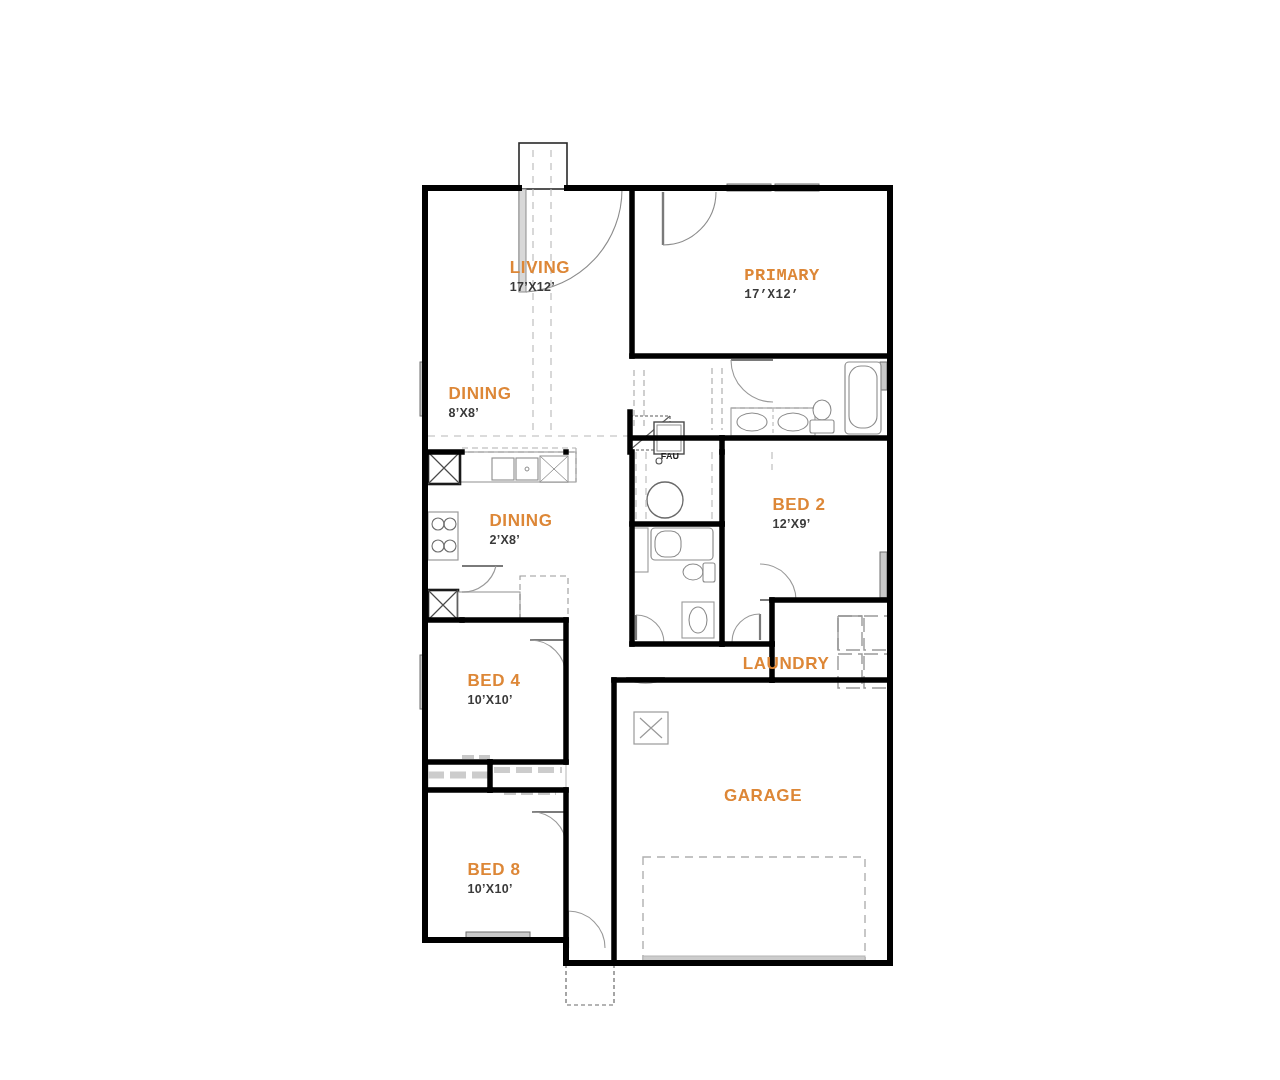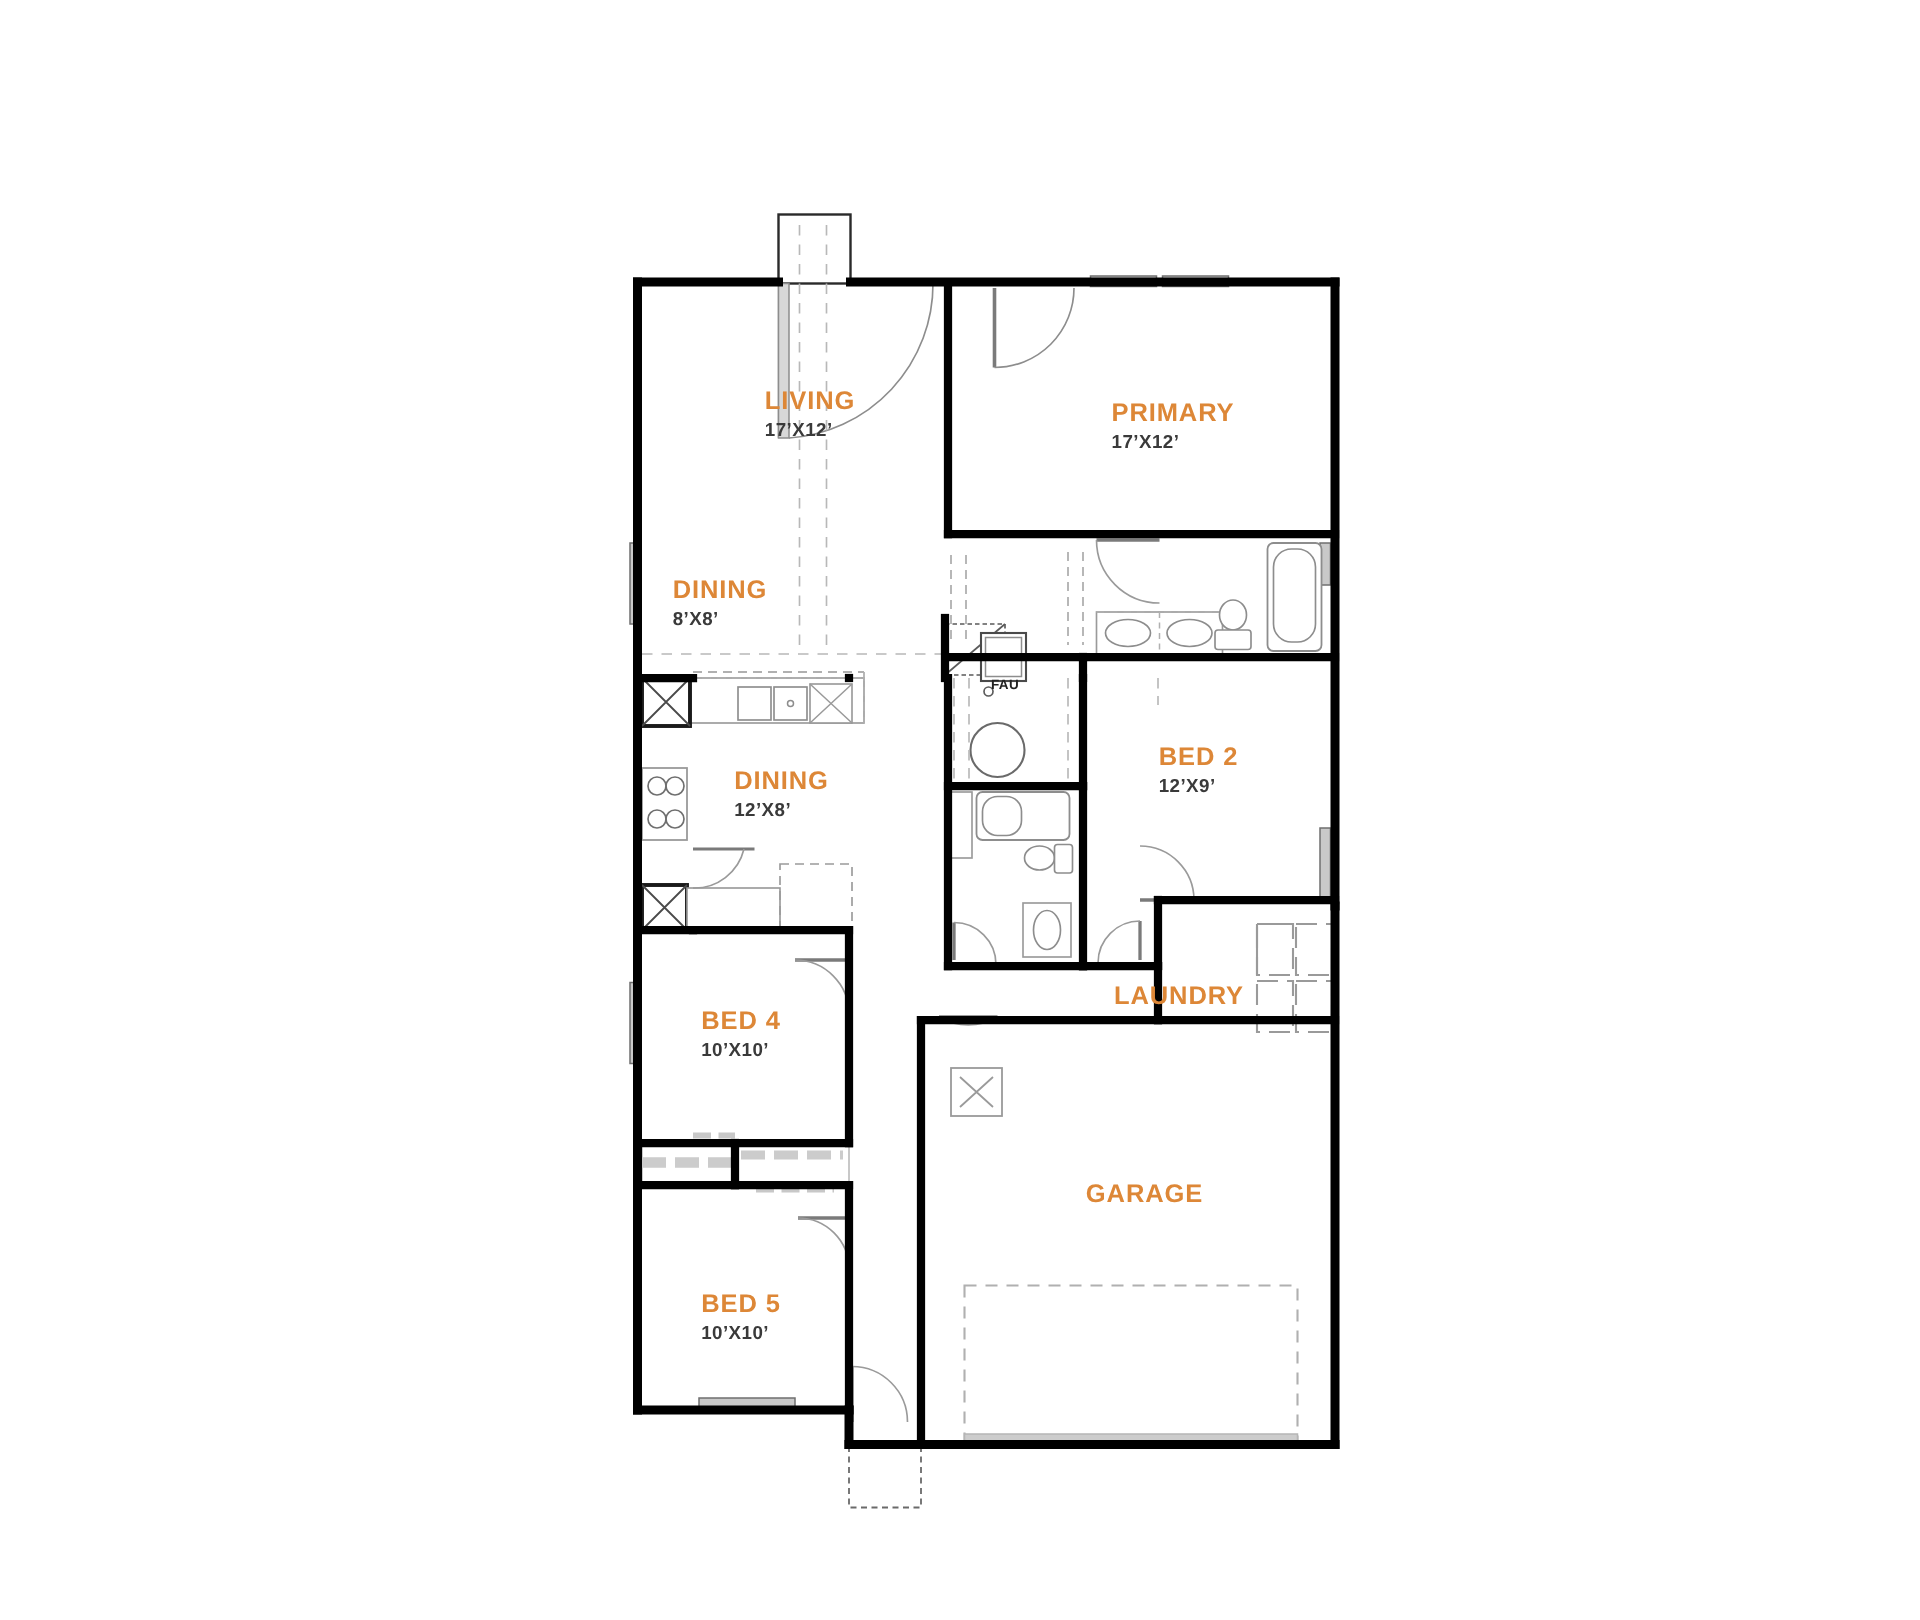--- a/index.html
+++ b/index.html
@@ -383,42 +383,42 @@
   <div class="room-label" style="left:540px; top:277px;">
     <div class="room-name">LIVING</div>
     <div class="room-dim">17’X12’</div>
   </div>
 
   <div class="room-label" style="left:480px; top:389px;margin-top:14px;">
     <div class="room-name">DINING</div>
     <div class="room-dim">8’X8’</div>
   </div>
 
-  <div class="room-label" style="left:782px; top:285px;">
+  <div class="room-label" style="left:782px; top:285px;font-family:Liberation Mono, monospace;">
     <div class="room-name">PRIMARY</div>
     <div class="room-dim">17’X12’</div>
   </div>
 
   <div class="room-label" style="left:521px; top:530px;">
     <div class="room-name">DINING</div>
-    <div class="room-dim">12’X8’</div>
+    <div class="room-dim">2’X8’</div>
   </div>
 
   <div class="room-label" style="left:799px; top:514px;">
     <div class="room-name">BED 2</div>
     <div class="room-dim">12’X9’</div>
   </div>
 
   <div class="room-label" style="left:494px; top:690px;">
     <div class="room-name">BED 4</div>
     <div class="room-dim">10’X10’</div>
   </div>
 
   <div class="room-label" style="left:494px; top:879px;">
-    <div class="room-name">BED 5</div>
+    <div class="room-name">BED 8</div>
     <div class="room-dim">10’X10’</div>
   </div>
 
   <div class="room-label" style="left:786px; top:664px;">
     <div class="room-name">LAUNDRY</div>
   </div>
 
   <div class="room-label" style="left:763px; top:796px;">
     <div class="room-name">GARAGE</div>
   </div>

